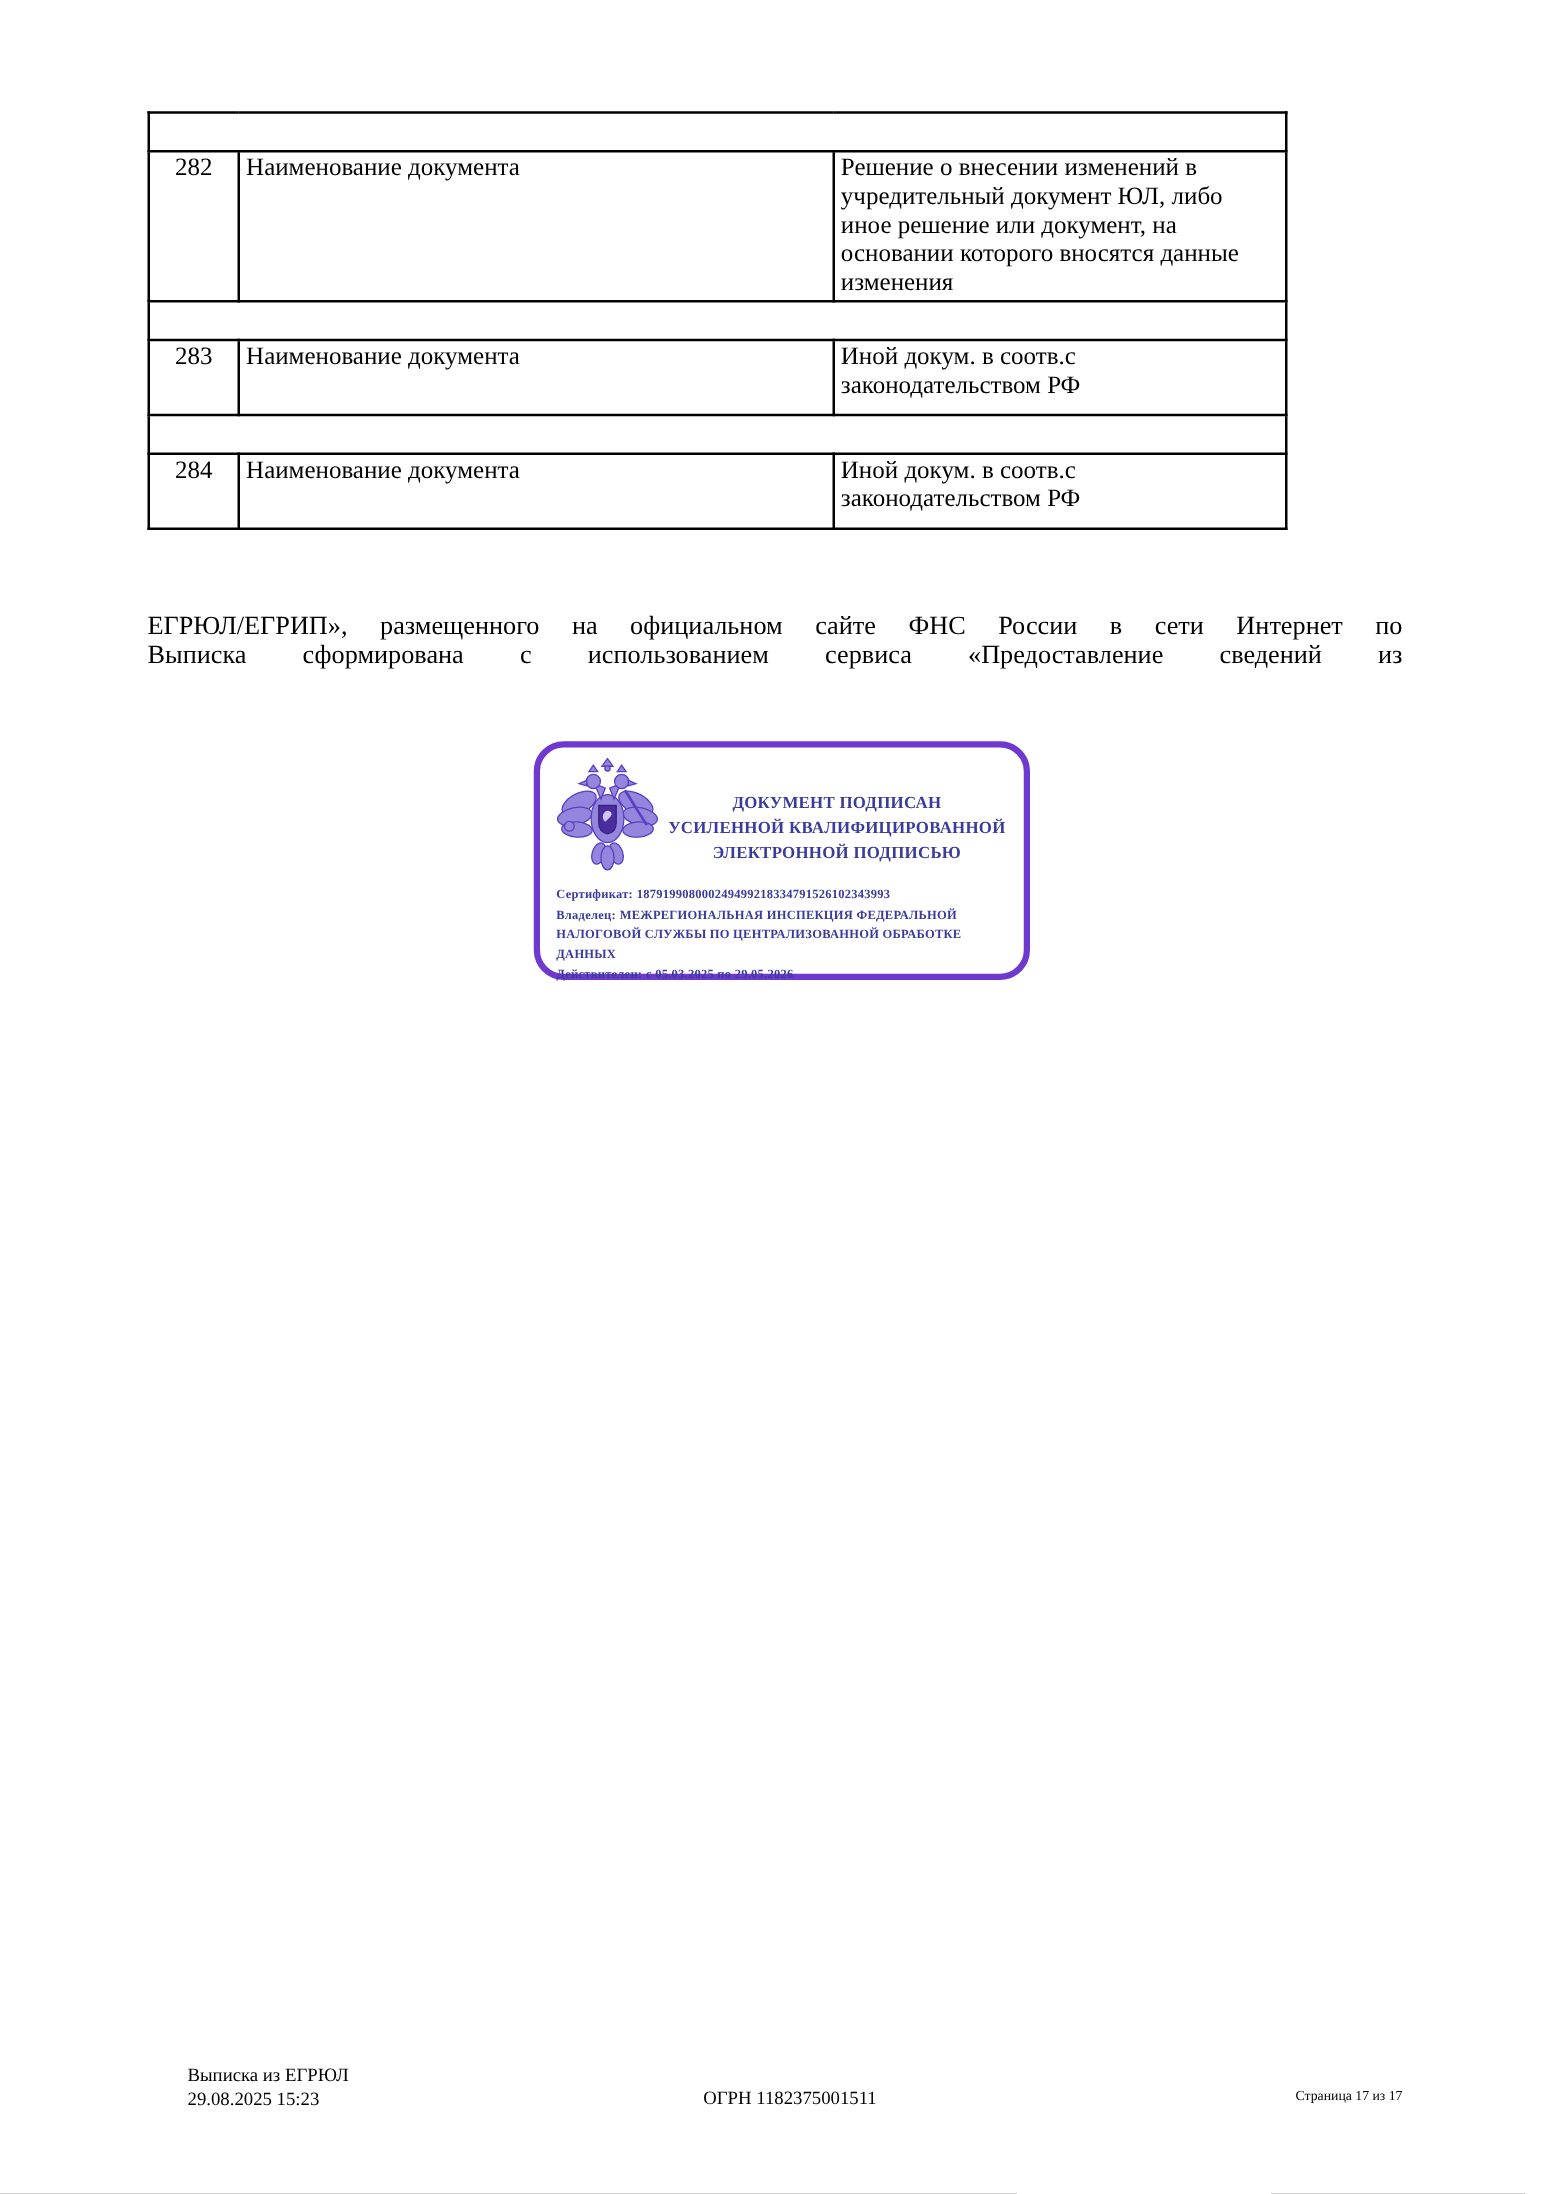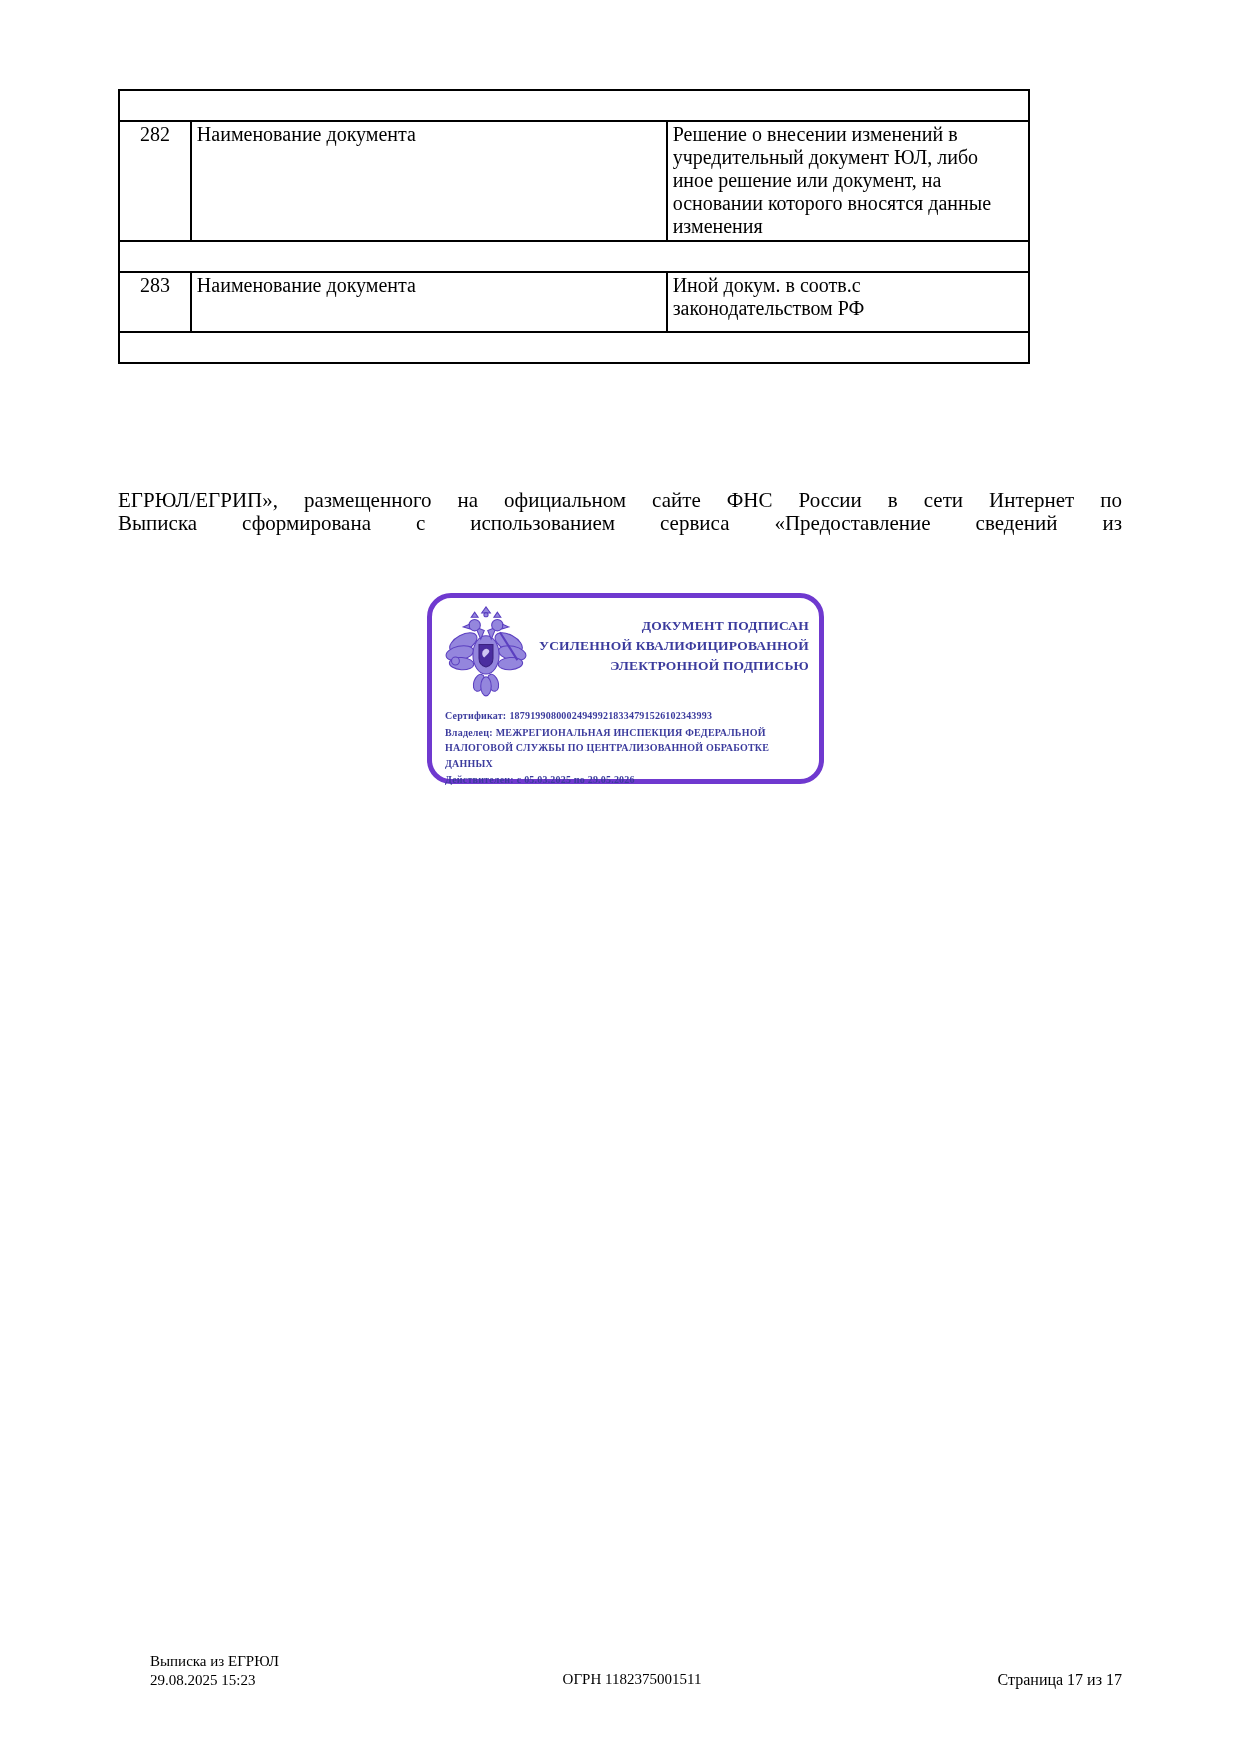--- a/index.html
+++ b/index.html
@@ -59,25 +59,25 @@
     border: 5px solid #6f39cf;
     border-radius: 24px;
     background: #fff;
     padding: 6px 10px 6px 10px;
     color: #3b3b9d;
   }
   .stamp-top { display: flex; flex-direction: row; align-items: flex-start; }
   .stamp-eagle { flex: 0 0 88px; height: 96px; margin-top: 2px; }
   .stamp-titles {
     flex: 1 1 auto;
-    text-align: right;
+    text-align: center;
     font-weight: bold;
     font-size: 13.5px;
     line-height: 20px;
-    margin-top: 12px;
+    margin-top: 28px;
     letter-spacing: 0.2px;
   }
   .stamp-details {
     margin-top: 6px;
     margin-left: 3px;
     font-weight: bold;
     font-size: 10px;
     line-height: 15.5px;
     letter-spacing: 0.2px;
   }
@@ -99,21 +99,21 @@
     width: 1240px;
     top: 1671px;
     text-align: center;
     font-size: 15px;
     margin-left: 12px;
   }
   .footer-right {
     position: absolute;
     right: 118px;
     top: 1671px;
-    font-size: 16px;
+    font-size: 11px;
     text-align: right;
   }
 </style>
 </head>
 <body>
 
 <div class="sheet">
 
   <table class="doc-table">
     <tbody>
@@ -128,20 +128,25 @@
       <tr>
         <td class="spacer-cell" colspan="3"></td>
       </tr>
       <tr class="row-short">
         <td class="col-num">283</td>
         <td class="col-label">Наименование документа</td>
         <td class="col-value">Иной докум. в соотв.с законодательством РФ</td>
       </tr>
       <tr>
         <td class="spacer-cell" colspan="3"></td>
+      </tr>
+      <tr class="row-short">
+        <td class="col-num">284</td>
+        <td class="col-label">Наименование документа</td>
+        <td class="col-value">Иной докум. в соотв.с законодательством РФ</td>
       </tr>
     </tbody>
   </table>
 
   <div class="note">
     <div class="note-line jst">ЕГРЮЛ/ЕГРИП», размещенного на официальном сайте ФНС России в сети Интернет по</div>
     <div class="note-line jst">Выписка сформирована с использованием сервиса «Предоставление сведений из</div>
   </div>
 
   <div class="stamp">

